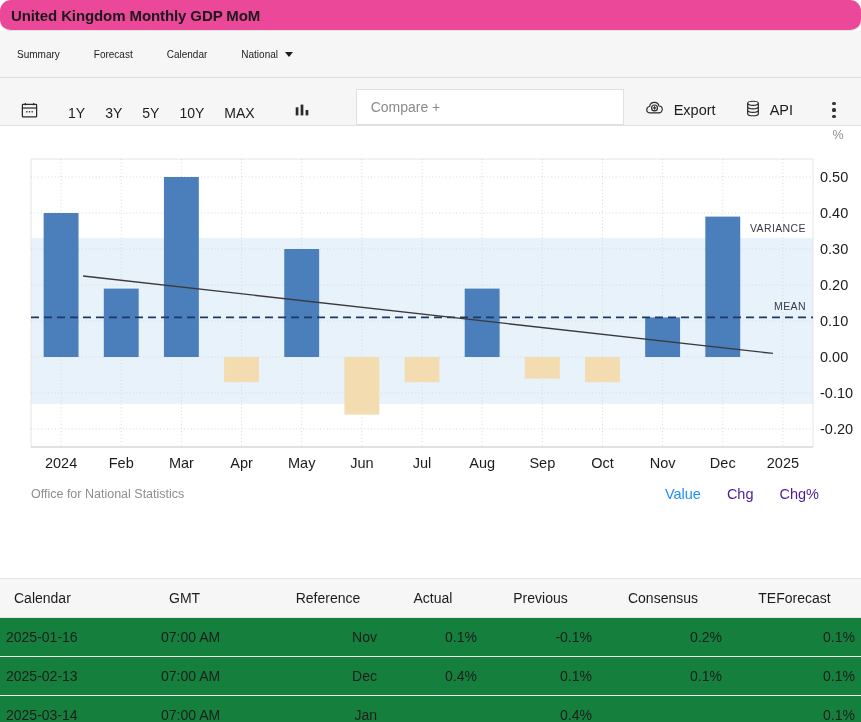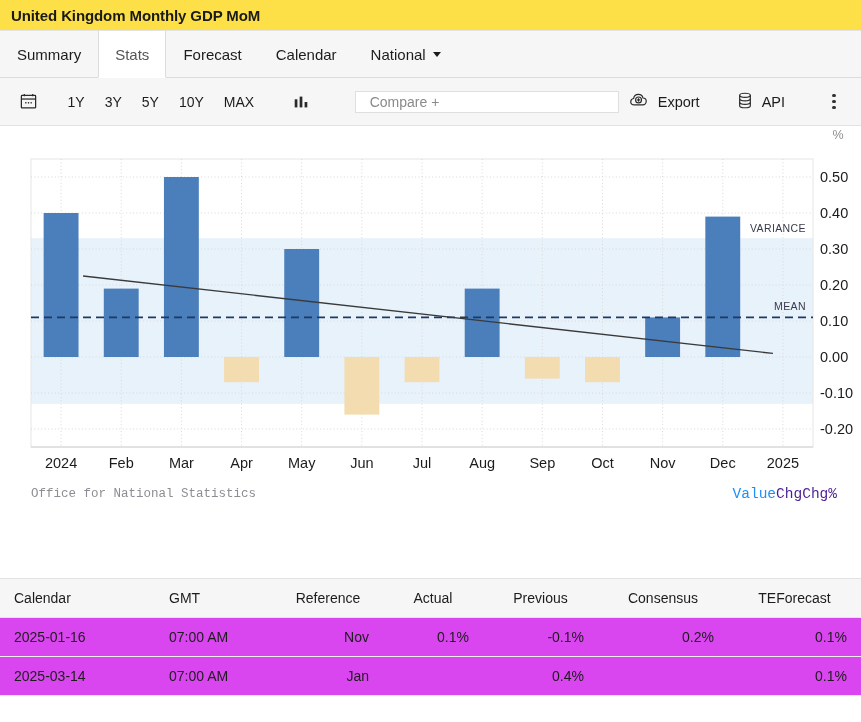--- a/index.html
+++ b/index.html
@@ -7,42 +7,43 @@
     width: 861px; height: 722px;
     font-family: "Liberation Sans", sans-serif;
     background: #ffffff;
     color: #222;
     overflow: hidden;
   }
 
   
   .titlebar {
     height: 31px;
-    background: #fde047;
+    background: #ec4899;
     border-bottom: 1px solid #e2e2e2;
     display: flex; align-items: center;
     padding-left: 11px;
+    border-radius: 11px;
   }
   .titlebar .title {
     font-size: 15px; font-weight: bold; color: #1a1a1a;
     letter-spacing: -0.1px;
   }
 
   
   .tabbar {
     height: 47px;
     background: #f6f6f6;
     display: flex; align-items: stretch;
     border-bottom: 1px solid #dcdcdc;
     position: relative;
   }
   .tab {
     display: flex; align-items: center;
     padding: 0 16px;
-    font-size: 15px;
+    font-size: 10px;
     color: #1c1c1c;
     cursor: pointer;
     background: transparent;
     border-left: 1px solid transparent;
     border-right: 1px solid transparent;
     position: relative;
   }
   .tab.active {
     background: #ffffff;
     color: #555;
@@ -58,47 +59,47 @@
     border-left: 4.5px solid transparent;
     border-right: 4.5px solid transparent;
     border-top: 5.5px solid #1c1c1c;
   }
 
   
   .toolbar {
     height: 48px;
     background: #f6f6f6;
     border-bottom: 1px solid #e2e2e2;
-    display: flex; align-items: center;
+    display: flex; align-items: flex-end;
     padding: 0 14px 0 14px;
     gap: 0px;
   }
   .tb-icon-btn {
     display: flex; align-items: center; justify-content: center;
     width: 30px; height: 30px;
     cursor: pointer;
   }
   .range-group { display: flex; align-items: center; margin-left: 14px; gap: 0px; }
   .range-btn {
     font-size: 14px; color: #1c1c1c;
     padding: 4px 10px;
     cursor: pointer;
   }
   .chart-type-btn { margin-left: 22px; }
   .compare-box {
     margin-left: 39px;
-    width: 268px; height: 22px;
+    width: 268px; height: 36px;
     background: #ffffff;
     border: 1px solid #dfdfdf;
     display: flex; align-items: center;
     padding-left: 14px;
     font-size: 14px; color: #8a8a8a;
     cursor: text;
   }
-  .tb-right { margin-left: auto; display: flex; align-items: center; gap: 16px; }
+  .tb-right { margin-left: auto; display: flex; align-items: center; gap: 8px; }
   .tb-action {
     display: flex; align-items: center; gap: 8px;
     padding: 4px 10px;
     font-size: 14.5px; color: #1c1c1c;
     cursor: pointer;
   }
   .kebab {
     display: flex; flex-direction: column; gap: 3px;
     align-items: center; justify-content: center;
     width: 26px; height: 28px; cursor: pointer; margin-left: 10px;
@@ -109,28 +110,27 @@
   .chart-panel {
     position: relative;
     width: 861px;
     height: 405px;
     background: #ffffff;
   }
   .chart-svg { display: block; }
 
   .chart-footer {
     position: absolute;
-    left: 0; right: 0; top: 348px;
+    left: 0; right: 6px; top: 348px;
     height: 40px;
     display: flex; align-items: center;
-    padding: 0 24px 0 31px;
-    font-family: Liberation Mono, monospace;
+    padding: 0 36px 0 31px;
   }
   .source-text { font-size: 12.5px; color: #8d8d93; }
-  .value-tabs { margin-left: auto; display: flex; align-items: center; }
+  .value-tabs { margin-left: auto; display: flex; align-items: center; gap: 26px; }
   .value-tab { font-size: 14.5px; color: #4c1d95; cursor: pointer; }
   .value-tab.active { color: #1f8ff5; }
 
   
   .table-wrap {
     position: absolute;
     top: 578px; left: 0;
     width: 861px;
     border-top: 1px solid #e3e3e3;
   }
@@ -140,23 +140,23 @@
     font-size: 14px; font-weight: normal; color: #1c1c1c;
     text-align: center;
     padding: 11px 14px;
     border-bottom: 1px solid #e3e3e3;
     white-space: nowrap;
   }
   thead th.left { text-align: left; }
   tbody td {
     font-size: 14px; color: #1c1c1c;
     text-align: right;
-    padding: 11px 14px;
+    padding: 11px 6px;
     border-bottom: 1px solid #ededed;
-    background: #d946ef;
+    background: #15803d;
     white-space: nowrap;
   }
   tbody td.left { text-align: left; }
   col.c-cal   { width: 155px; }
   col.c-gmt   { width: 118px; }
   col.c-ref   { width: 110px; }
   col.c-act   { width: 100px; }
   col.c-prev  { width: 115px; }
   col.c-cons  { width: 130px; }
   col.c-tef   { width: 133px; }
@@ -164,23 +164,20 @@
 </head>
 <body>
 
 <div class="titlebar">
   <div class="title">United Kingdom Monthly GDP MoM</div>
 </div>
 
 <div class="tabbar" id="tabbar">
     <div class="tab">
       <span>Summary</span>
-    </div>
-    <div class="tab active">
-      <span>Stats</span>
     </div>
     <div class="tab">
       <span>Forecast</span>
     </div>
     <div class="tab">
       <span>Calendar</span>
     </div>
     <div class="tab">
       <span>National</span>
       <span class="caret"></span>
@@ -356,20 +353,29 @@
         <tr>
           <td class="left">2025-01-16</td>
           <td class="left">07:00 AM</td>
           <td>Nov</td>
           <td>0.1%</td>
           <td>-0.1%</td>
           <td>0.2%</td>
           <td>0.1%</td>
         </tr>
         <tr>
+          <td class="left">2025-02-13</td>
+          <td class="left">07:00 AM</td>
+          <td>Dec</td>
+          <td>0.4%</td>
+          <td>0.1%</td>
+          <td>0.1%</td>
+          <td>0.1%</td>
+        </tr>
+        <tr>
           <td class="left">2025-03-14</td>
           <td class="left">07:00 AM</td>
           <td>Jan</td>
           <td></td>
           <td>0.4%</td>
           <td></td>
           <td>0.1%</td>
         </tr>
       </tbody>
   </table>

